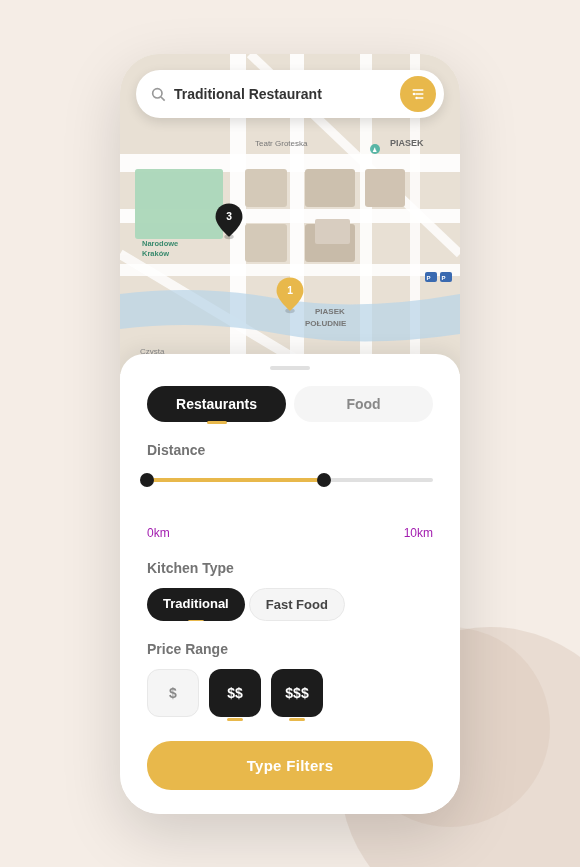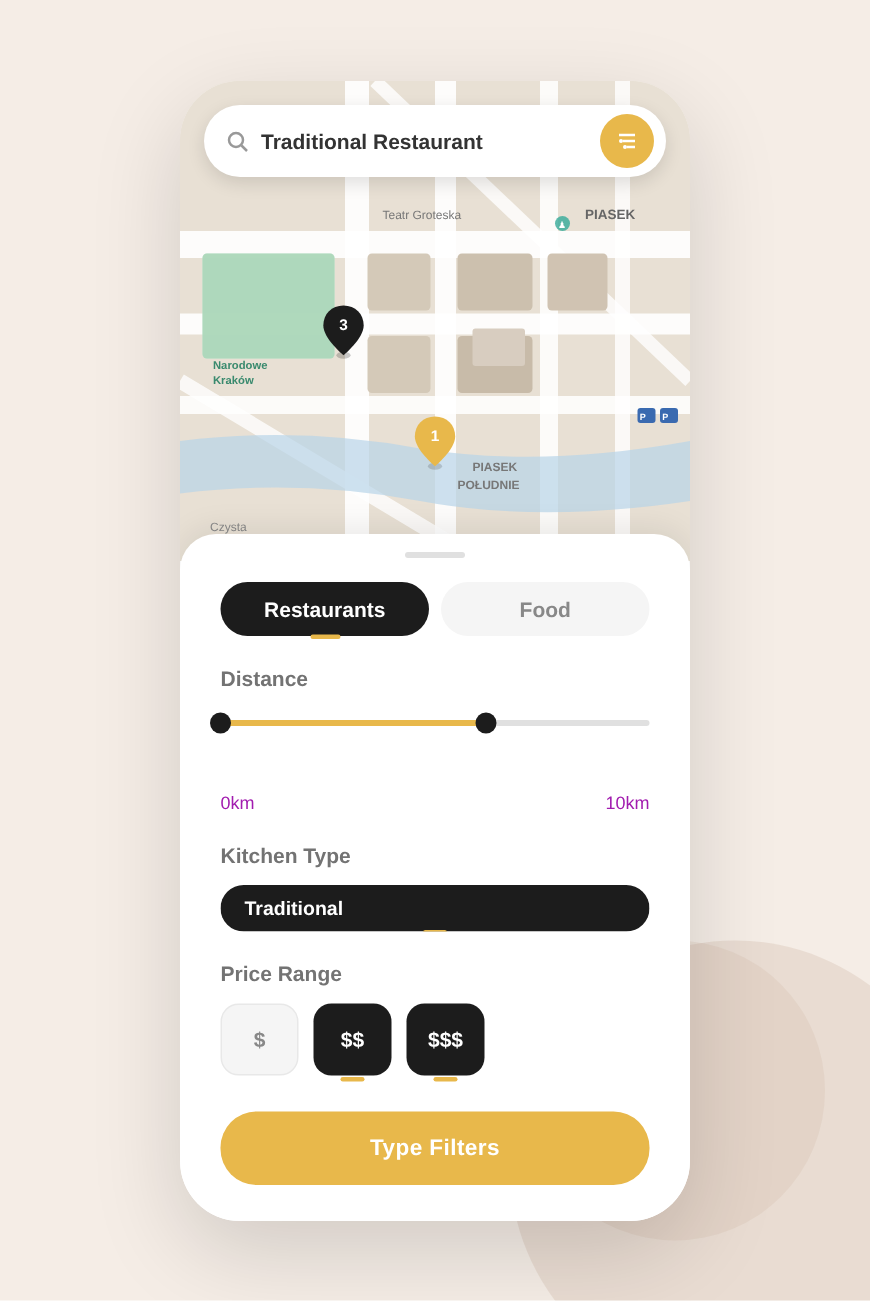--- a/index.html
+++ b/index.html
@@ -266,21 +266,20 @@
 
     
     .kitchen-section {
       margin-bottom: 20px;
     }
 
     .kitchen-chips {
       display: flex;
       gap: 4px;
       overflow: hidden;
-      flex-direction: column;
     }
 
     .chip {
       padding: 8px 16px;
       border-radius: 20px;
       font-size: 13px;
       font-weight: 600;
       cursor: pointer;
       white-space: nowrap;
       position: relative;
@@ -488,20 +487,23 @@
         <span class="slider-label">10km</span>
       </div>
     </div>
 
     
     <div class="kitchen-section">
       <div class="section-label">Kitchen Type</div>
       <div class="kitchen-chips">
         <div class="chip chip-active">
           <span>Traditional</span>
+        </div>
+        <div class="chip chip-inactive">
+          <span>Fast Food</span>
         </div>
 
       </div>
     </div>
 
     
     <div class="price-section">
       <div class="section-label">Price Range</div>
       <div class="price-chips">
         <div class="price-chip price-chip-inactive">

